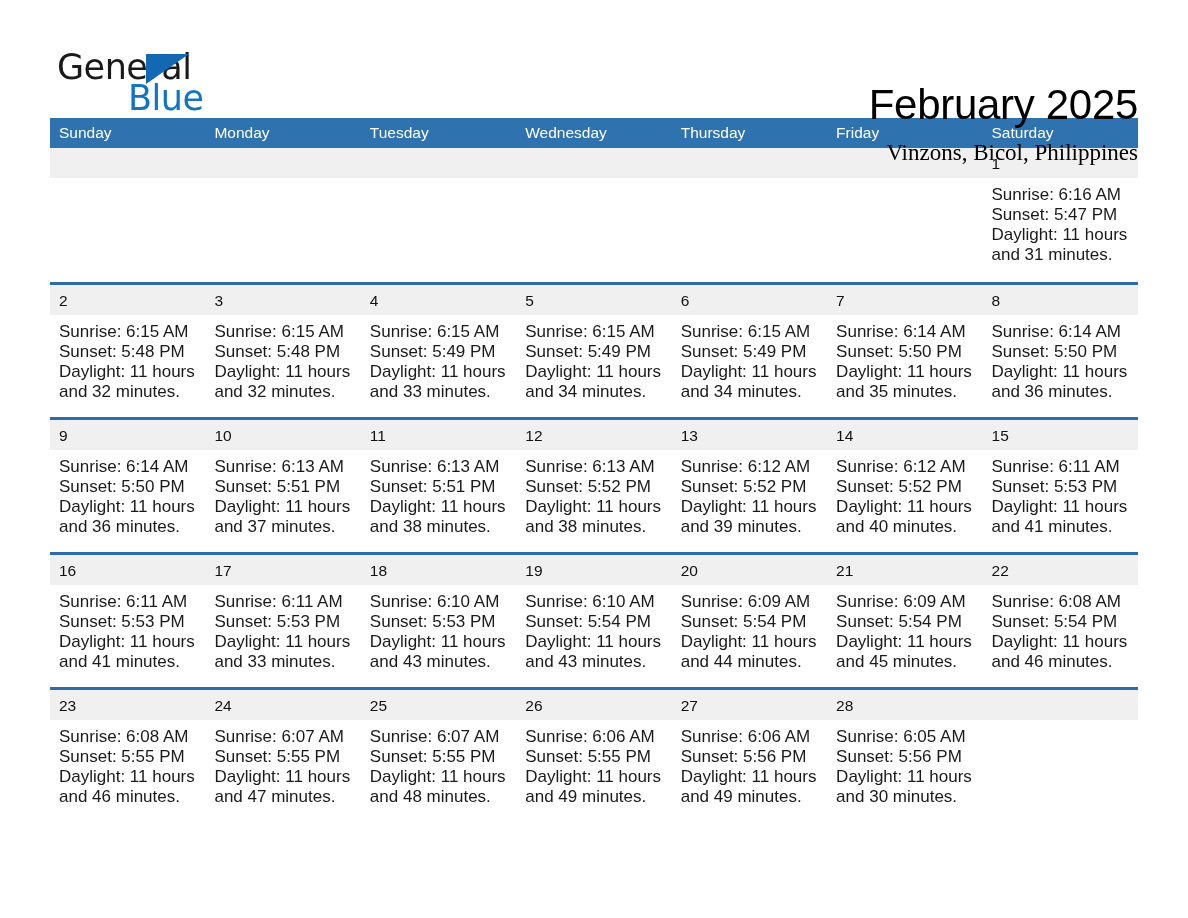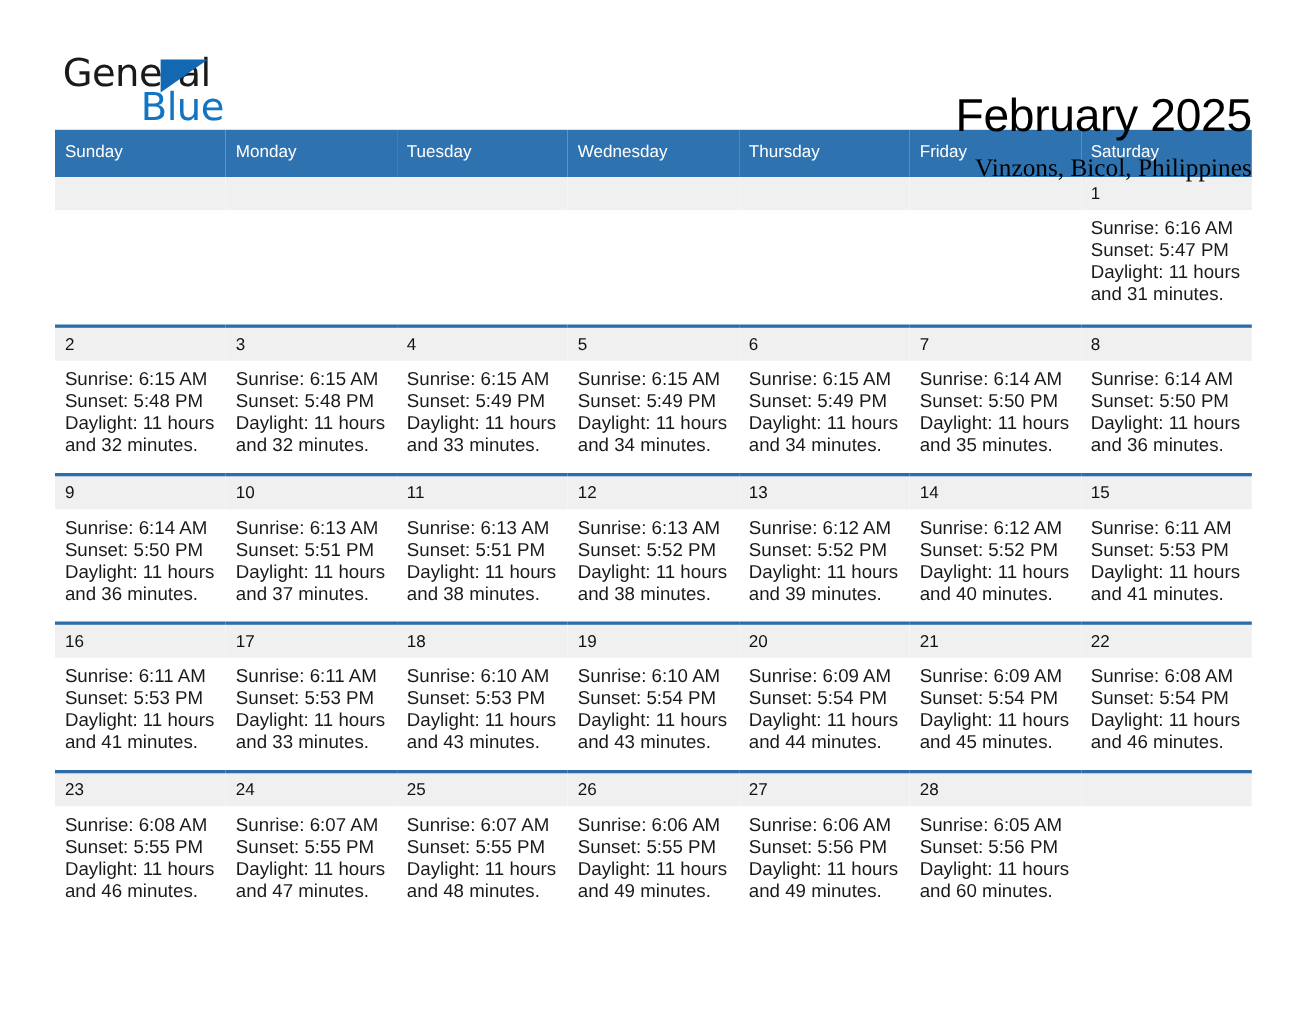--- a/index.html
+++ b/index.html
@@ -97,21 +97,21 @@
     border-collapse: collapse;
     table-layout: fixed;
   }
   .calendar th {
     background: #2e72b0;
     color: #ffffff;
     font-size: 15.5px;
     font-weight: 400;
     text-align: left;
     padding: 6px 0 7px 9px;
-    height: 43px;
+    height: 30px;
     line-height: 1;
     margin-left: 29px;
   }
   .week-row > td {
     vertical-align: top;
     padding: 0;
     border-top: 3px solid #2d6cab;
     background: #ffffff;
     height: 135px;
   }
@@ -476,21 +476,21 @@
               <div>Daylight: 11 hours</div>
               <div>and 49 minutes.</div>
             </div>
           </td>
           <td>
             <div class="daynum">28</div>
             <div class="cellbody">
               <div>Sunrise: 6:05 AM</div>
               <div>Sunset: 5:56 PM</div>
               <div>Daylight: 11 hours</div>
-              <div>and 60 minutes.</div>
+              <div>and 30 minutes.</div>
             </div>
           </td>
           <td class="blank">
             <div class="daynum empty"></div>
             <div class="cellbody">
               <div></div>
               <div></div>
               <div></div>
               <div></div>
             </div>

